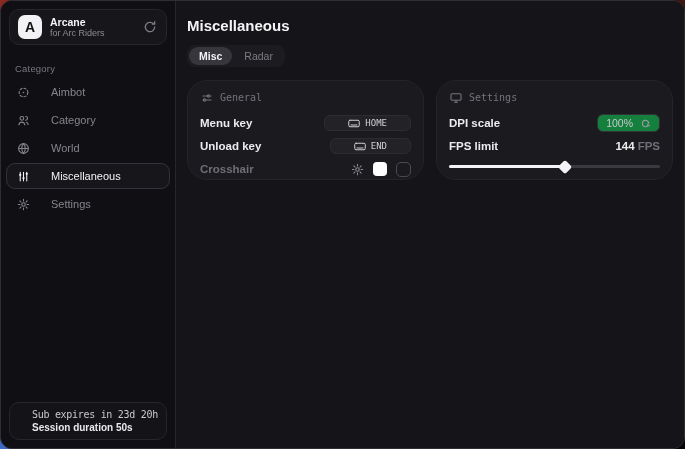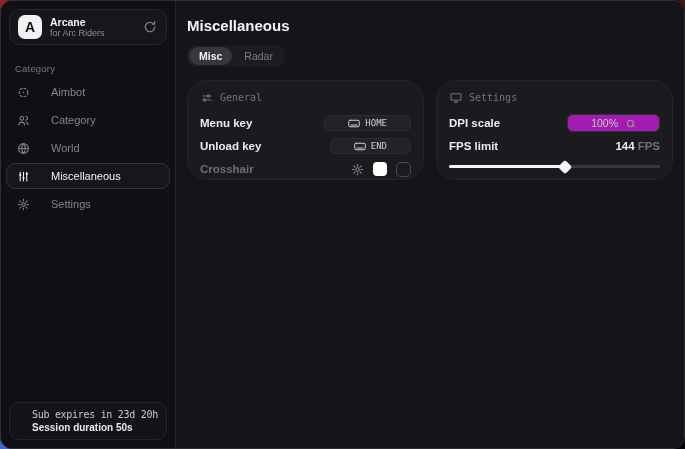--- a/index.html
+++ b/index.html
@@ -127,22 +127,22 @@
   .key-badge .kb-icon { width: 12px; height: 9px; display:flex; }
   .crosshair-controls { display: flex; align-items: center; gap: 9px; }
   .mini-gear { width: 13px; height: 13px; color: #8a8a92; cursor: pointer; display:flex; }
   .color-swatch { width: 14px; height: 14px; background: #ffffff; border-radius: 4px; cursor: pointer; }
   .checkbox {
     width: 15px; height: 15px; border: 1.5px solid #4a4a52;
     border-radius: 5px; background: transparent; cursor: pointer;
   }
   .select-control {
     display: inline-flex; align-items: center; gap: 7px;
-    background: #a21caf; border: 1px solid #313138;
-    border-radius: 6px; padding: 2px 23px;
+    background: #15803d; border: 1px solid #313138;
+    border-radius: 6px; padding: 2px 8px;
     font-size: 10.5px; color: #c8c8ce; cursor: pointer;
   }
   .select-control .cycle-icon { width: 11px; height: 11px; display:flex; color:#9a9aa2; }
   .fps-value-wrap { font-size: 11.5px; }
   .fps-value { font-weight: 700; color: #ececef; }
   .fps-unit { color: #70707a; font-weight: 700; margin-left: 3px; }
   .slider { position: relative; height: 12px; margin-top: 3px; cursor: pointer; }
   .slider-track {
     position: absolute; left: 0; right: 0; top: 5px; height: 3px;
     background: #39393f; border-radius: 2px;

